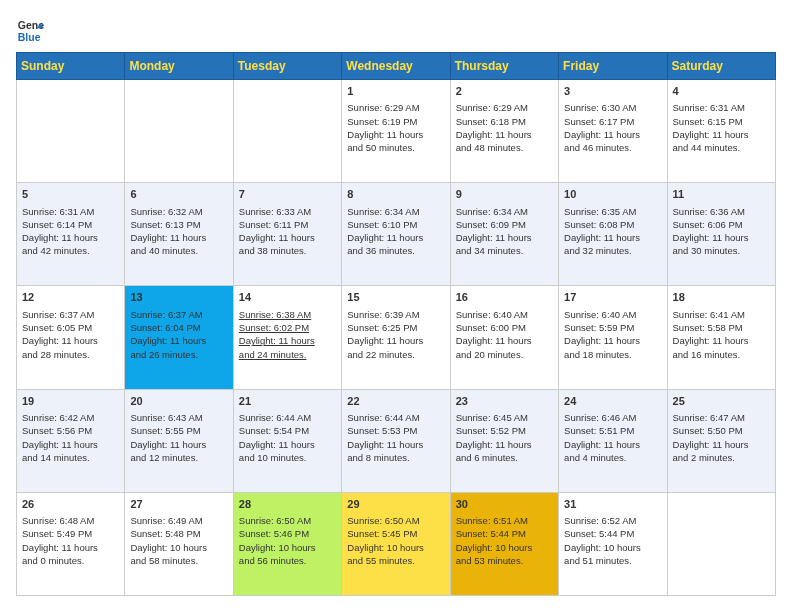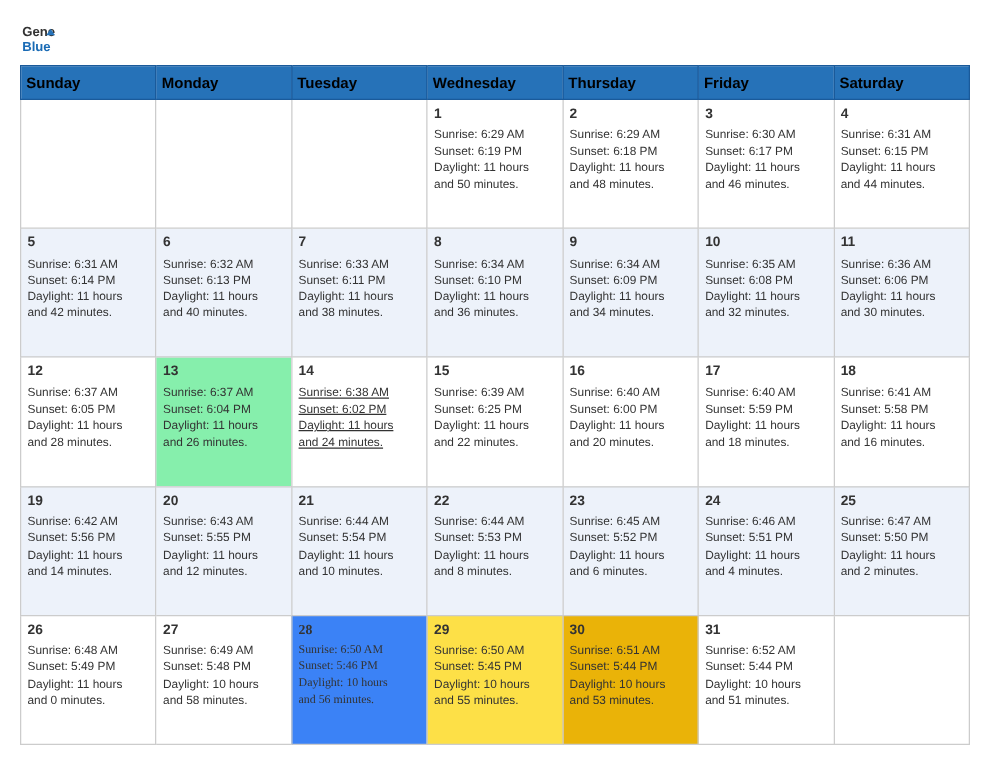--- a/index.html
+++ b/index.html
@@ -47,21 +47,21 @@
     }
     .calendar {
       flex: 1;
       border: 1px solid #ccc;
       border-collapse: collapse;
       width: 100%;
       table-layout: fixed;
     }
     .calendar th {
       background-color: #2672b8;
-      color: #000000;
+      color: #fde047;
       font-size: 12px;
       font-weight: bold;
       padding: 6px 4px;
       text-align: left;
       border: 1px solid #1a5a9a;
     }
     .calendar td {
       border: 1px solid #ccc;
       vertical-align: top;
       padding: 4px 5px;
@@ -170,21 +170,21 @@
           <td style="background-color: rgb(237, 242, 250);"><span class="day-num">11</span><span style="white-space: pre-line;">Sunrise: 6:36 AM
 Sunset: 6:06 PM
 Daylight: 11 hours
 and 30 minutes.</span></td>
         </tr>
         <tr>
           <td style="background-color: rgb(255, 255, 255);"><span class="day-num">12</span><span style="white-space: pre-line;">Sunrise: 6:37 AM
 Sunset: 6:05 PM
 Daylight: 11 hours
 and 28 minutes.</span></td>
-          <td style="background-color: #86efac;"><span class="day-num">13</span><span style="white-space: pre-line;">Sunrise: 6:37 AM
+          <td style="background-color: #0ea5e9;"><span class="day-num">13</span><span style="white-space: pre-line;">Sunrise: 6:37 AM
 Sunset: 6:04 PM
 Daylight: 11 hours
 and 26 minutes.</span></td>
           <td style="background-color: rgb(255, 255, 255);"><span class="day-num">14</span><span style="white-space: pre-line; text-decoration: underline;">Sunrise: 6:38 AM
 Sunset: 6:02 PM
 Daylight: 11 hours
 and 24 minutes.</span></td>
           <td style="background-color: rgb(255, 255, 255);"><span class="day-num">15</span><span style="white-space: pre-line;">Sunrise: 6:39 AM
 Sunset: 6:25 PM
 Daylight: 11 hours
@@ -234,21 +234,21 @@
         </tr>
         <tr>
           <td style="background-color: rgb(255, 255, 255);"><span class="day-num">26</span><span style="white-space: pre-line;">Sunrise: 6:48 AM
 Sunset: 5:49 PM
 Daylight: 11 hours
 and 0 minutes.</span></td>
           <td style="background-color: rgb(255, 255, 255);"><span class="day-num">27</span><span style="white-space: pre-line;">Sunrise: 6:49 AM
 Sunset: 5:48 PM
 Daylight: 10 hours
 and 58 minutes.</span></td>
-          <td style="background-color: #3b82f6; font-family: Liberation Serif, serif;"><span class="day-num">28</span><span style="white-space: pre-line;">Sunrise: 6:50 AM
+          <td style="background-color: #bef264;"><span class="day-num">28</span><span style="white-space: pre-line;">Sunrise: 6:50 AM
 Sunset: 5:46 PM
 Daylight: 10 hours
 and 56 minutes.</span></td>
           <td style="background-color: #fde047;"><span class="day-num">29</span><span style="white-space: pre-line;">Sunrise: 6:50 AM
 Sunset: 5:45 PM
 Daylight: 10 hours
 and 55 minutes.</span></td>
           <td style="background-color: #eab308;"><span class="day-num">30</span><span style="white-space: pre-line;">Sunrise: 6:51 AM
 Sunset: 5:44 PM
 Daylight: 10 hours

